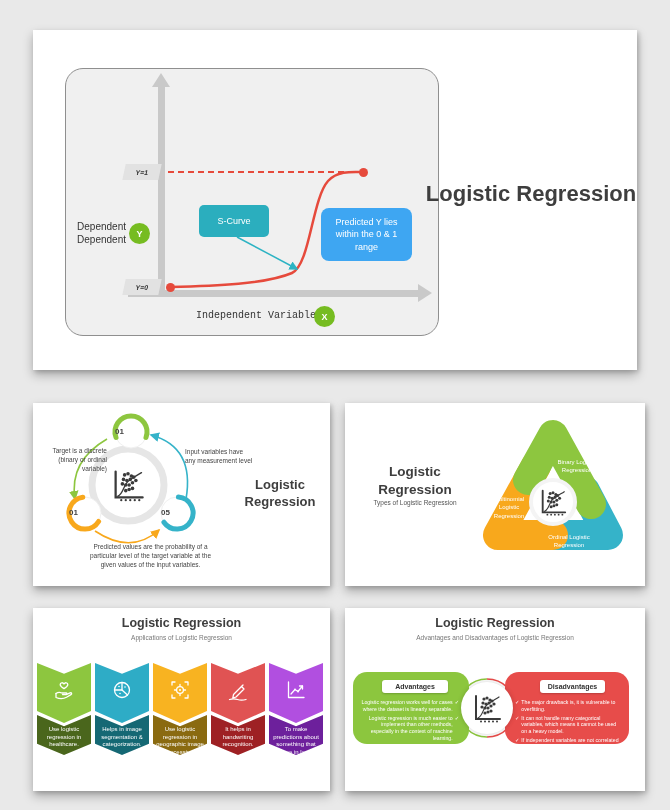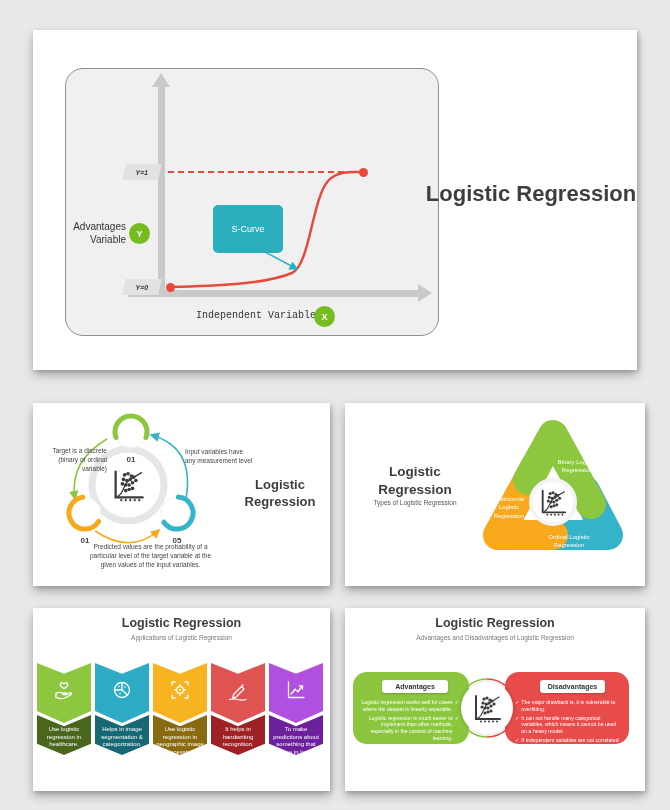--- a/index.html
+++ b/index.html
@@ -32,35 +32,35 @@
   .xaxis{left:62px;top:221px;width:292px;height:7px;background:#c9c9c9;}
   .xaxis-head{left:352px;top:215px;width:0;height:0;
     border-top:9.5px solid transparent;border-bottom:9.5px solid transparent;
     border-left:14px solid #c9c9c9;}
   .ytag{left:58px;width:36px;height:16px;background:#e2e2e2;transform:skewX(-12deg);
         display:flex;align-items:center;justify-content:center;
         font-size:7px;font-weight:bold;color:#333;}
   .ytag.y1{top:95px;} .ytag.y0{top:210px;}
   .dash{left:102px;top:102px;width:196px;border-top:2px dashed #e64a3c;}
   .rdot{width:9px;height:9px;border-radius:50%;background:#e64a3c;}
-  .scurve-box{left:147px;top:136px;width:70px;height:48px;background:#2baebe;
+  .scurve-box{left:133px;top:136px;width:70px;height:32px;background:#2baebe;
       border-radius:5px;color:#fff;font-size:9px;display:flex;align-items:center;justify-content:center;}
   .callout-box{left:255px;top:139px;width:91px;height:53px;background:#3ea6f2;
       border-radius:8px;color:#fff;font-size:9px;line-height:1.35;text-align:center;
       display:flex;align-items:center;justify-content:center;padding:2px;box-sizing:border-box;}
   .dep-label{left:0px;top:152px;width:60px;text-align:right;font-size:10px;
       color:#333;line-height:1.25;}
   .gcircle{width:21px;height:21px;border-radius:50%;background:#76bc21;color:#fff;
       font-size:9px;font-weight:bold;display:flex;align-items:center;justify-content:center;}
   .ind-label{left:120px;top:241px;width:140px;text-align:center;font-size:10px;color:#333;font-family:Liberation Mono, monospace;}
 
   
   .s2-title{left:200px;top:74px;width:94px;text-align:center;
             font-size:13px;font-weight:bold;color:#3e3e3e;line-height:1.3;}
-  .s2-num{width:32px;text-align:center;font-size:8px;font-weight:bold;color:#444;margin-top:28px;}
+  .s2-num{width:32px;text-align:left;font-size:8px;font-weight:bold;color:#444;}
   .s2-txt{font-size:6.5px;color:#444;line-height:1.35;}
   .s2-left{left:2px;top:44px;width:72px;text-align:right;}
   .s2-right{left:152px;top:45px;width:70px;text-align:left;}
   .s2-bottom{left:50px;top:140px;width:135px;text-align:center;}
 
   
   .s3-title{left:15px;top:60px;width:110px;text-align:center;
             font-size:13.5px;font-weight:bold;color:#3e3e3e;line-height:1.3;}
   .s3-sub{left:5px;top:96px;width:130px;text-align:center;font-size:6.5px;color:#555;}
   .tri-label{color:#fff;font-size:6px;line-height:1.4;text-align:center;}
@@ -160,22 +160,23 @@
       <defs>
         <marker id="mkTeal" markerWidth="6" markerHeight="6" refX="5" refY="3" orient="auto">
           <path d="M0,0 L6,3 L0,6 Z" fill="#2cb3c3"></path>
         </marker>
       </defs>
       <path d="M104,218 C150,217 200,215 226,204 C244,196 246,130 262,112 C272,101 288,103 297,103" stroke="#e64a3c" stroke-width="2.5" fill="none"></path>
       <line x1="171" y1="168" x2="231" y2="200" stroke="#2cb3c3" stroke-width="1.5" marker-end="url(#mkTeal)"></line>
     </svg>
 
     <div class="abs scurve-box">S-Curve</div>
-
-    <div class="abs dep-label">Advantages Variable</div>
+    <div class="abs callout-box">Predicted Y lies within the 0 &amp; 1 range</div>
+
+    <div class="abs dep-label">Dependent Dependent</div>
     <div class="abs gcircle" style="left:63px;top:154px;">Y</div>
     <div class="abs ind-label">Independent Variable</div>
     <div class="abs gcircle" style="left:248px;top:237px;">X</div>
   </div>
   <div class="abs s1-title">Logistic Regression</div>
 </div>
 
 <div id="slide2" class="slide">
   <svg class="abs" style="left:0;top:0;" width="297" height="183" viewBox="0 0 297 183">
     <defs>

